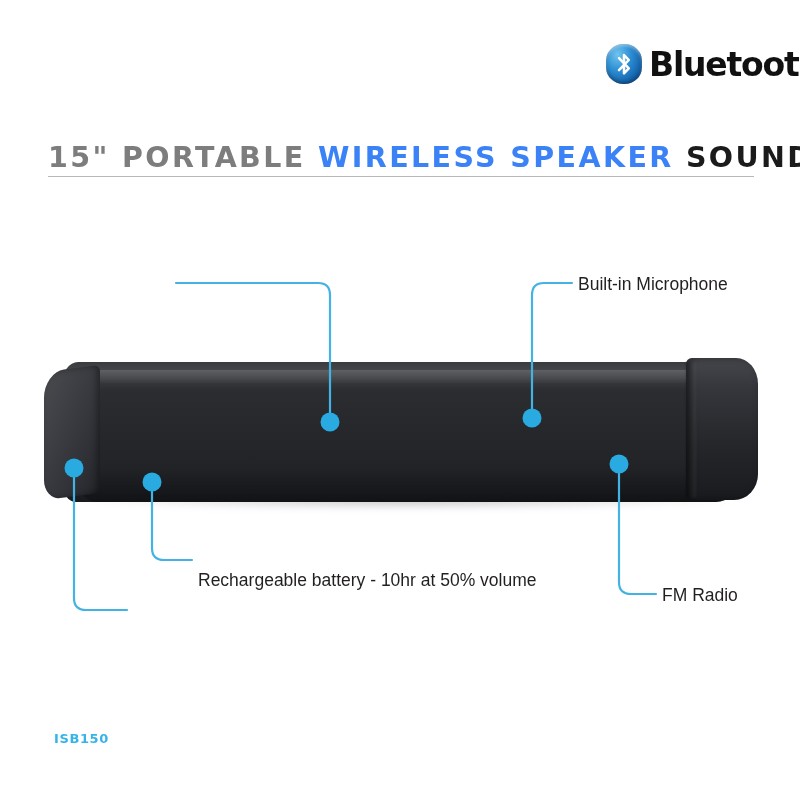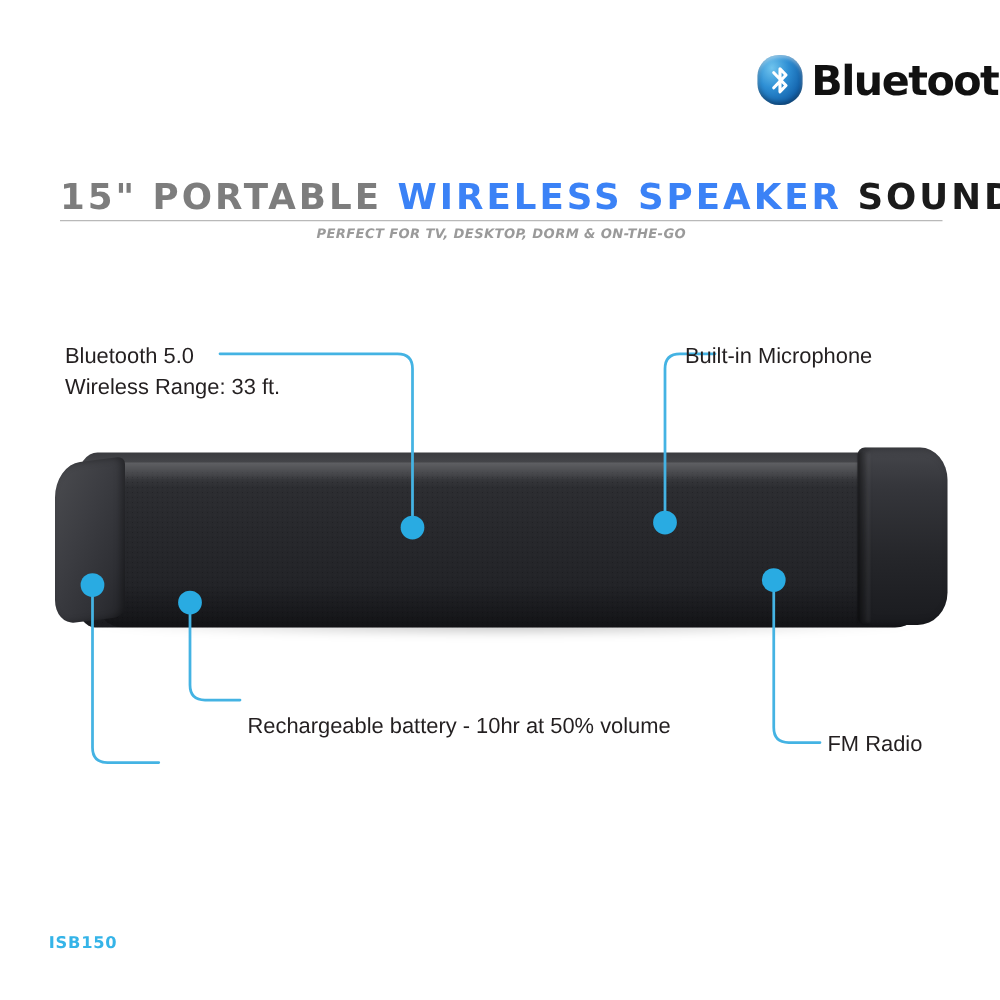--- a/index.html
+++ b/index.html
@@ -206,36 +206,35 @@
   
   .callout-label {
     position: absolute;
     font-family: "Liberation Sans", sans-serif;
     font-size: 17.5px;
     color: #231f20;
     white-space: nowrap;
     line-height: 1.45;
   }
   #label-bluetooth { left: 52px; top: 272px; }
-  #label-mic       { left: 548px; top: 272px; text-align: center; }
+  #label-mic       { left: 578px; top: 272px; text-align: center; }
   #label-battery   { left: 198px; top: 549px; margin-top: 19px; }
   #label-controls  { left: 133px; top: 599px; }
   #label-fm        { left: 662px; top: 583px; }
 
   
   #model-number {
     position: absolute;
-    left: 39px;
+    left: 54px;
     top: 731px;
     font-family: "DejaVu Sans", sans-serif;
     font-size: 13px;
     font-weight: bold;
     letter-spacing: 0.6px;
     color: #35b4e8;
-    margin-top: 16px;
   }
 </style>
 </head>
 <body>
 
 <div id="page">
 
   <div id="bt-logo">
     <div id="bt-mark">
       <svg width="17" height="25" viewBox="0 0 17 25" aria-hidden="true">
@@ -244,21 +243,20 @@
     </div>
     <div id="bt-wordmark"><span>Bluetooth</span></div>
   </div>
 
   <div id="headline">
     <span class="hl-gray">15" PORTABLE</span>
     <span class="hl-cyan">WIRELESS SPEAKER</span>
     <span class="hl-black">SOUND BAR</span>
   </div>
   <div id="headline-rule"></div>
-  <div id="subtitle">PERFECT FOR TV, DESKTOP, DORM &amp; ON-THE-GO</div>
 
   <div id="soundbar-wrap">
     <div id="soundbar-shadow"></div>
     <div id="soundbar-body">
       <div id="grille"></div>
       <div id="top-bevel"></div>
       <div id="front-shade"></div>
     </div>
     <div id="end-left"></div>
     <div id="end-right"></div>
@@ -280,23 +278,19 @@
     </g>
     <g fill="#29abe2">
       <circle cx="330" cy="422" r="9.5"></circle>
       <circle cx="532" cy="418" r="9.5"></circle>
       <circle cx="152" cy="482" r="9.5"></circle>
       <circle cx="74" cy="468" r="9.5"></circle>
       <circle cx="619" cy="464" r="9.5"></circle>
     </g>
   </svg>
 
-  <div class="callout-label" id="label-bluetooth">
-    <div>Bluetooth 5.0</div>
-    <div>Wireless Range: 33 ft.</div>
-  </div>
   <div class="callout-label" id="label-mic">Built-in Microphone</div>
   <div class="callout-label" id="label-battery">Rechargeable battery - 10hr at 50% volume</div>
   <div class="callout-label" id="label-fm">FM Radio</div>
 
   <div id="model-number">ISB150</div>
 
 </div>
 
 </body></html>

